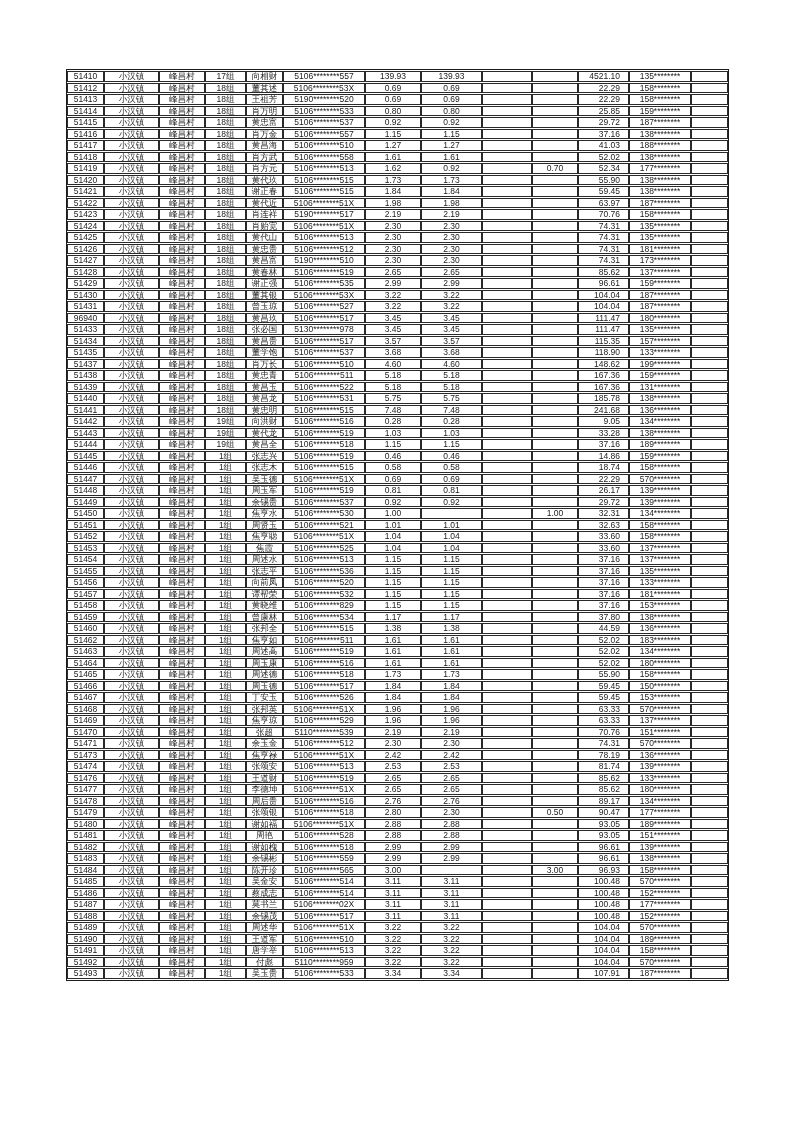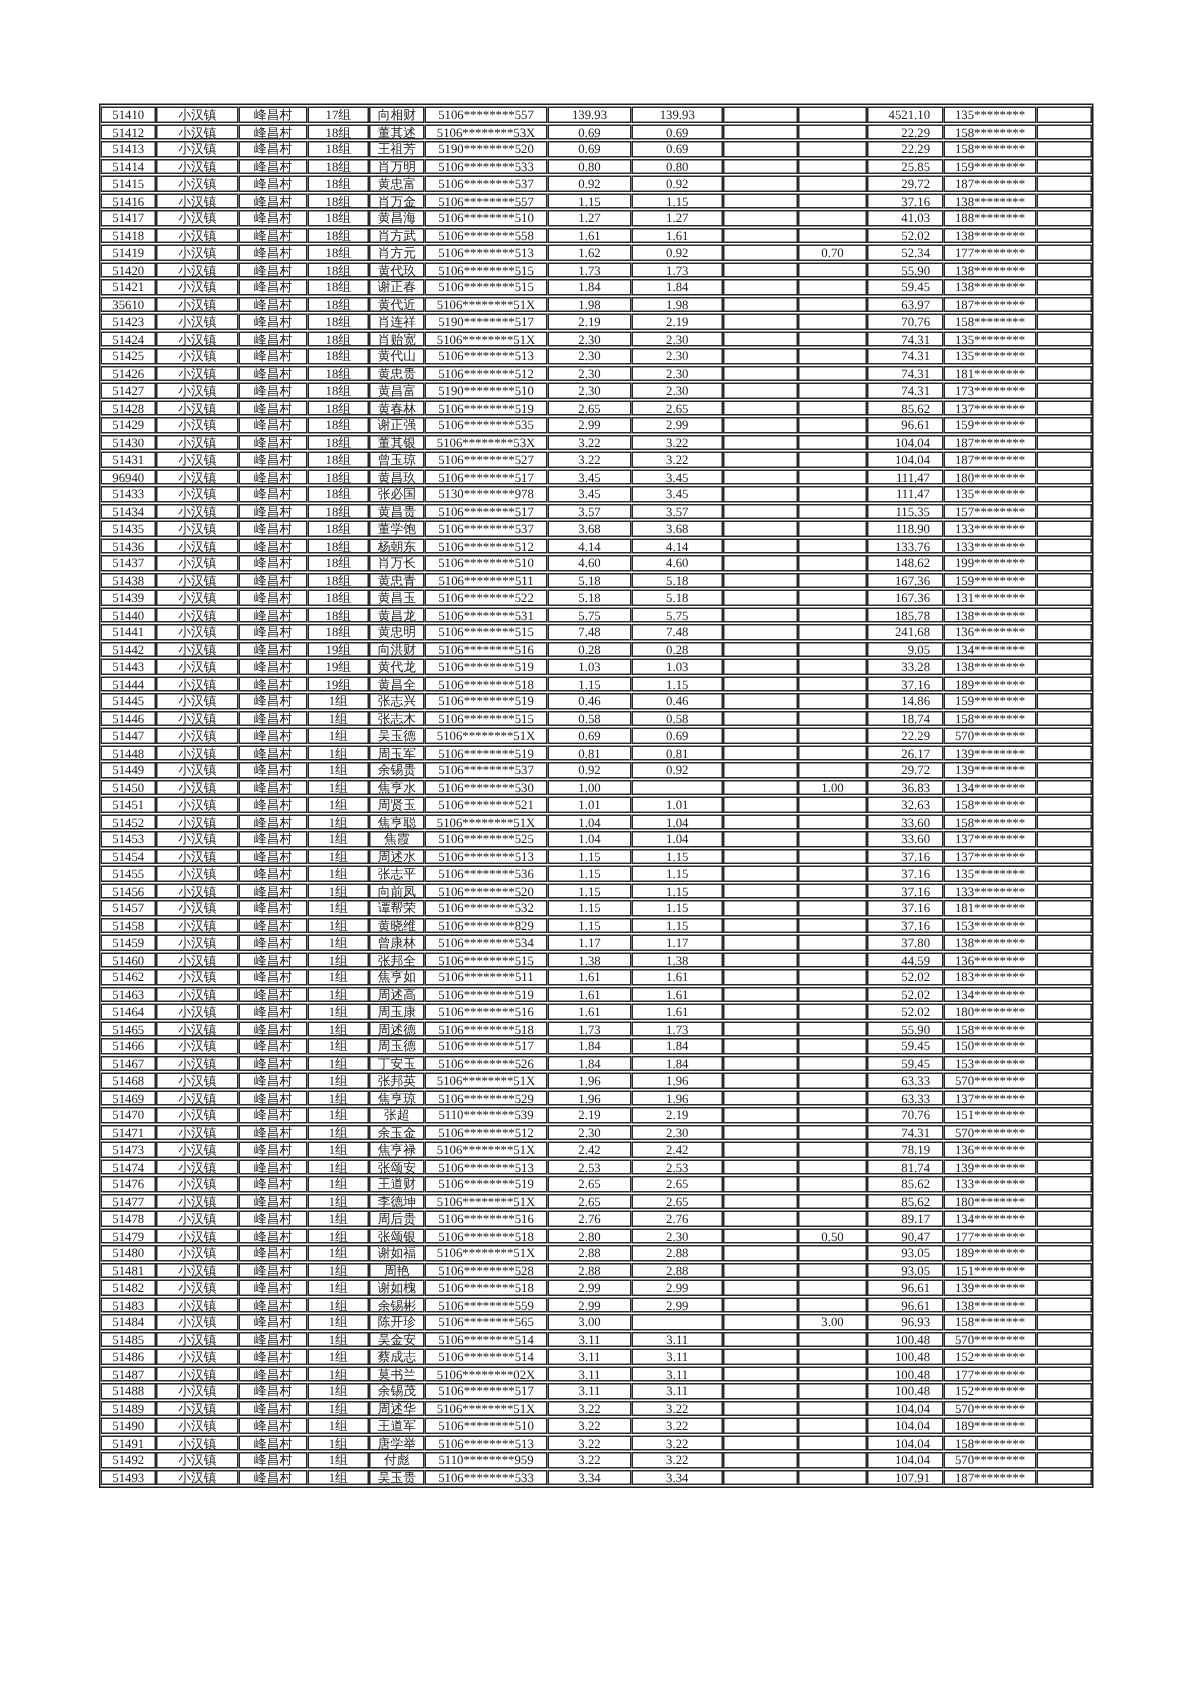--- a/index.html
+++ b/index.html
@@ -1,18 +1,18 @@
 <!DOCTYPE html>
 <html><head>
 <meta charset="utf-8">
 <style>
   html,body { margin:0; padding:0; background:#ffffff; }
   .page {
     position:relative; width:726px; height:1122px; background:#ffffff;
-    font-family:Liberation Serif, serif; color:#1c1c1c;
+    font-family:Liberation Sans, sans-serif; color:#1c1c1c;
   }
   table.data {
     position:absolute; left:66px; top:69px;
     border-collapse:separate; border-spacing:0 1px;
     table-layout:fixed; width:663px;
     border:1px solid #1c1c1c;
     font-size:8.5px; line-height:8.5px; color:#1c1c1c;
   }
   td {
     box-sizing:border-box; height:10.5px; padding:0 1px;
@@ -207,21 +207,21 @@
           <td class="c5">5106********515</td>
           <td class="c6">1.84</td>
           <td class="c7">1.84</td>
           <td class="c8"></td>
           <td class="c9"></td>
           <td class="c10">59.45</td>
           <td class="c11">138********</td>
           <td class="c12"></td>
         </tr>
         <tr>
-          <td class="c0">35610</td>
+          <td class="c0">51422</td>
           <td class="c1">小汉镇</td>
           <td class="c2">峰昌村</td>
           <td class="c3">18组</td>
           <td class="c4">黄代近</td>
           <td class="c5">5106********51X</td>
           <td class="c6">1.98</td>
           <td class="c7">1.98</td>
           <td class="c8"></td>
           <td class="c9"></td>
           <td class="c10">63.97</td>
@@ -413,35 +413,20 @@
           <td class="c1">小汉镇</td>
           <td class="c2">峰昌村</td>
           <td class="c3">18组</td>
           <td class="c4">董学饱</td>
           <td class="c5">5106********537</td>
           <td class="c6">3.68</td>
           <td class="c7">3.68</td>
           <td class="c8"></td>
           <td class="c9"></td>
           <td class="c10">118.90</td>
-          <td class="c11">133********</td>
-          <td class="c12"></td>
-        </tr>
-        <tr>
-          <td class="c0">51436</td>
-          <td class="c1">小汉镇</td>
-          <td class="c2">峰昌村</td>
-          <td class="c3">18组</td>
-          <td class="c4">杨朝东</td>
-          <td class="c5">5106********512</td>
-          <td class="c6">4.14</td>
-          <td class="c7">4.14</td>
-          <td class="c8"></td>
-          <td class="c9"></td>
-          <td class="c10">133.76</td>
           <td class="c11">133********</td>
           <td class="c12"></td>
         </tr>
         <tr>
           <td class="c0">51437</td>
           <td class="c1">小汉镇</td>
           <td class="c2">峰昌村</td>
           <td class="c3">18组</td>
           <td class="c4">肖万长</td>
           <td class="c5">5106********510</td>
@@ -637,21 +622,21 @@
           <td class="c0">51450</td>
           <td class="c1">小汉镇</td>
           <td class="c2">峰昌村</td>
           <td class="c3">1组</td>
           <td class="c4">焦亨水</td>
           <td class="c5">5106********530</td>
           <td class="c6">1.00</td>
           <td class="c7"></td>
           <td class="c8"></td>
           <td class="c9">1.00</td>
-          <td class="c10">36.83</td>
+          <td class="c10">32.31</td>
           <td class="c11">134********</td>
           <td class="c12"></td>
         </tr>
         <tr>
           <td class="c0">51451</td>
           <td class="c1">小汉镇</td>
           <td class="c2">峰昌村</td>
           <td class="c3">1组</td>
           <td class="c4">周贤玉</td>
           <td class="c5">5106********521</td>

